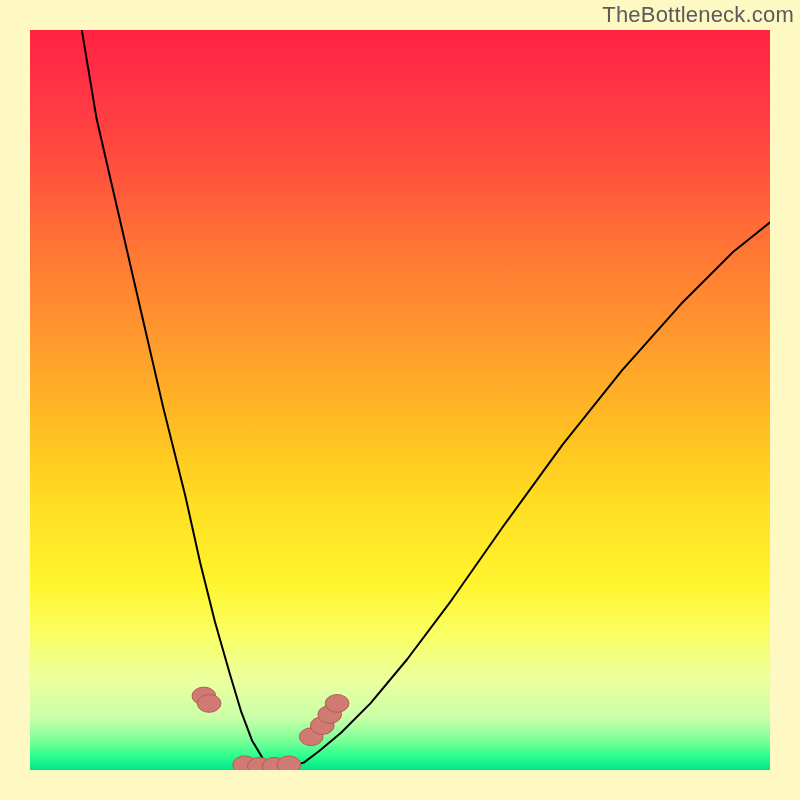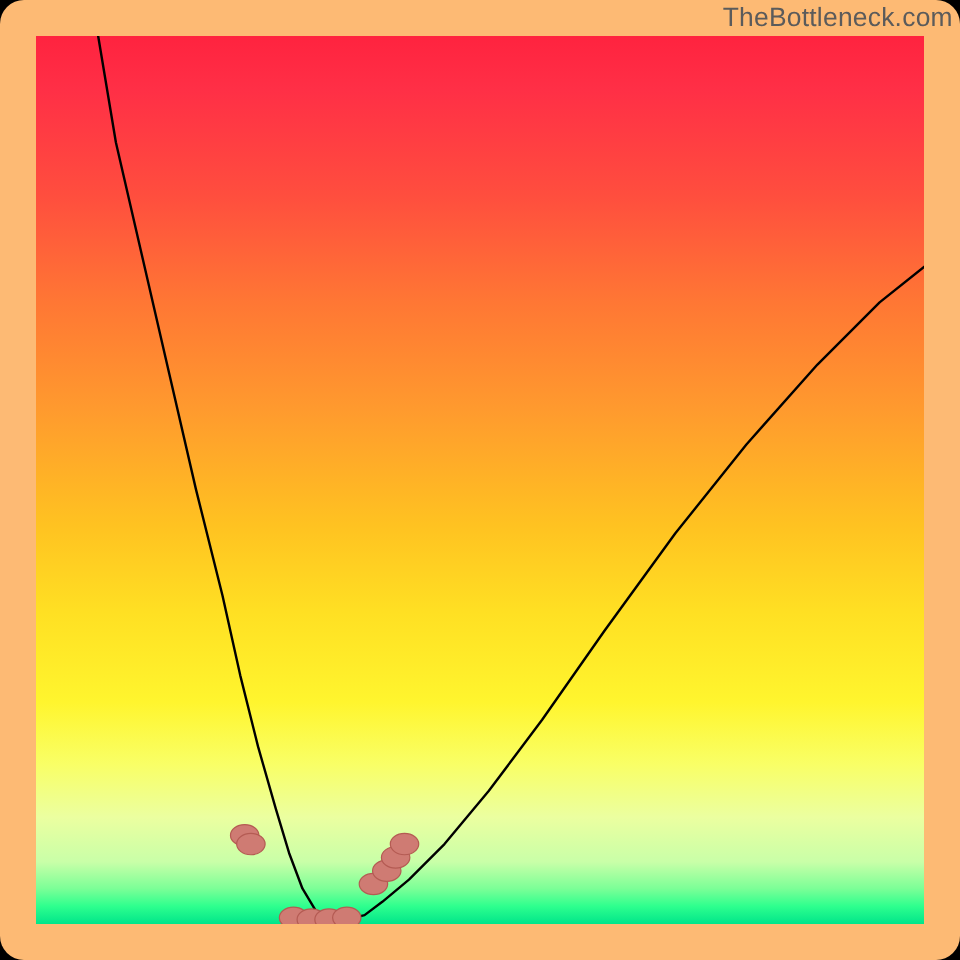--- a/index.html
+++ b/index.html
@@ -8,22 +8,21 @@
     width: 800px;
     height: 800px;
     background: #000;
     overflow: hidden;
     font-family: Arial, Helvetica, sans-serif;
   }
   .frame {
     position: relative;
     width: 800px;
     height: 800px;
-    background: #fdba74;
-    border-radius: 20px;
+    background: #fef9c3;
   }
   .plot {
     position: absolute;
     left: 30px;
     top: 30px;
     width: 740px;
     height: 740px;
     background: linear-gradient(
       to bottom,
       #ff233f 0%,

